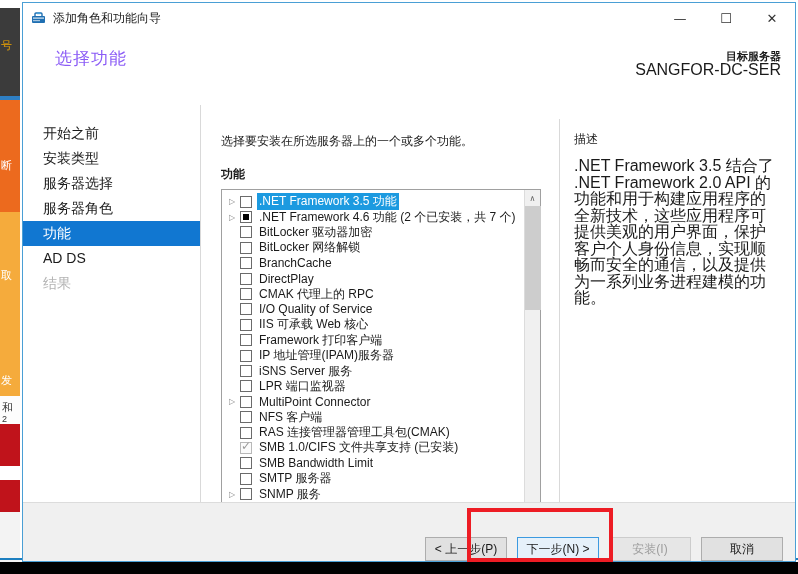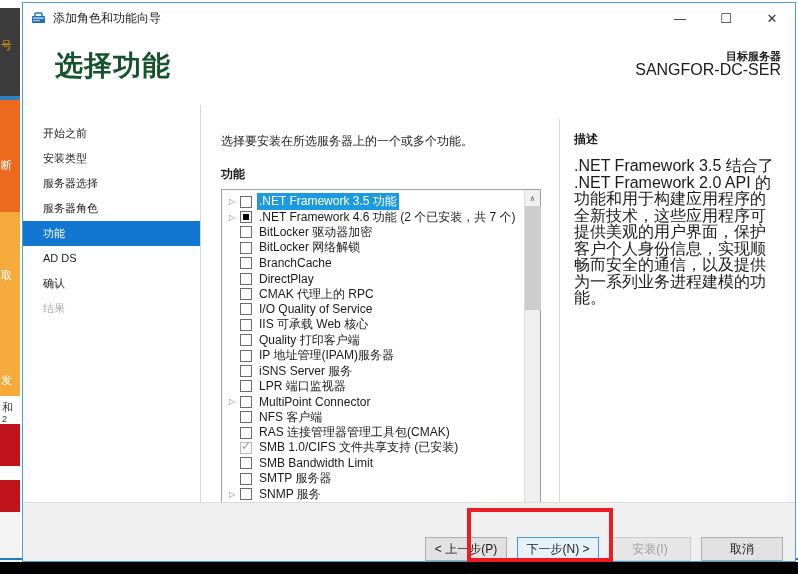--- a/index.html
+++ b/index.html
@@ -70,21 +70,21 @@
     font-family: "DejaVu Sans", sans-serif;
   }
 
   
   #header {
     flex: 0 0 72px; position: relative; padding: 0 18px;
     background: #ffffff;
   }
   #page-title {
     position: absolute; left: 32px; top: 14px;
-    font-size: 28px; color: #14532d; font-weight: bold;
+    font-size: 17px; color: #8b5cf6; font-weight: normal;
     letter-spacing: 1px;
   }
   #target-block {
     position: absolute; right: 14px; top: 16px;
     text-align: right; line-height: 14px;
   }
   #target-label { font-size: 11px; color: #1a1a1a; font-weight: bold; }
   #target-name  { font-size: 16px; color: #1a1a1a; }
 
   
@@ -93,21 +93,21 @@
     background: #ffffff; overflow: hidden;
   }
 
   
   #nav {
     width: 178px; flex: 0 0 178px; padding-top: 16px;
     border-right: 1px solid #d9d9d9; background: #ffffff;
   }
   .nav-item {
     height: 25px; line-height: 25px; padding-left: 20px;
-    font-size: 11px; color: #1a1a1a; white-space: nowrap;
+    font-size: 14px; color: #1a1a1a; white-space: nowrap;
   }
   .nav-item.selected { background: #1177d1; color: #ffffff; }
   .nav-item.disabled { color: #b3b3b3; }
 
   
   #main {
     flex: 1 1 auto; padding: 14px 0 0 20px; position: relative;
     display: flex;
   }
   #main-left { width: 320px; flex: 0 0 320px; }
@@ -167,21 +167,21 @@
     background: #cdcdcd;
   }
   #sbtn-down { position: absolute; left: 0; bottom: 0; width: 16px; }
 
   
   #desc-pane {
     flex: 1 1 auto; border-left: 1px solid #d9d9d9;
     margin-left: 18px; padding: 12px 14px 0 14px;
   }
   #desc-title {
-    font-size: 12px; font-weight: bold; color: #1a1a1a; margin-bottom: 10px;
+    font-size: 12px; font-weight: normal; color: #1a1a1a; margin-bottom: 10px;
   }
   #desc-text { font-size: 16px; color: #1a1a1a; line-height: 16.5px; }
 
   
   #footer-sep {
     flex: 0 0 1px; background: #dcdcdc;
   }
   #footer {
     flex: 0 0 40px; background: #f0f0f0;
     display: flex; align-items: center; justify-content: flex-end;
@@ -256,21 +256,20 @@
 
   <div id="body">
 
     <div id="nav">
         <div class="nav-item">开始之前</div>
         <div class="nav-item">安装类型</div>
         <div class="nav-item">服务器选择</div>
         <div class="nav-item">服务器角色</div>
         <div class="nav-item selected">功能</div>
         <div class="nav-item">AD DS</div>
-        <div class="nav-item">确认</div>
         <div class="nav-item disabled">结果</div>
       </div>
 
     <div id="main">
       <div id="main-left">
         <div id="instruction">选择要安装在所选服务器上的一个或多个功能。</div>
         <div id="features-label">功能</div>
         <div id="feature-box">
           <div id="feature-list">
               <div class="feat-row selected">
@@ -314,21 +313,21 @@
                 <span class="feat-label">I/O Quality of Service</span>
               </div>
               <div class="feat-row">
                 <div class="expander"></div>
                 <div class="cbox"></div>
                 <span class="feat-label">IIS 可承载 Web 核心</span>
               </div>
               <div class="feat-row">
                 <div class="expander"></div>
                 <div class="cbox"></div>
-                <span class="feat-label">Quality 打印客户端</span>
+                <span class="feat-label">Framework 打印客户端</span>
               </div>
               <div class="feat-row">
                 <div class="expander"></div>
                 <div class="cbox"></div>
                 <span class="feat-label">IP 地址管理(IPAM)服务器</span>
               </div>
               <div class="feat-row">
                 <div class="expander"></div>
                 <div class="cbox"></div>
                 <span class="feat-label">iSNS Server 服务</span>

